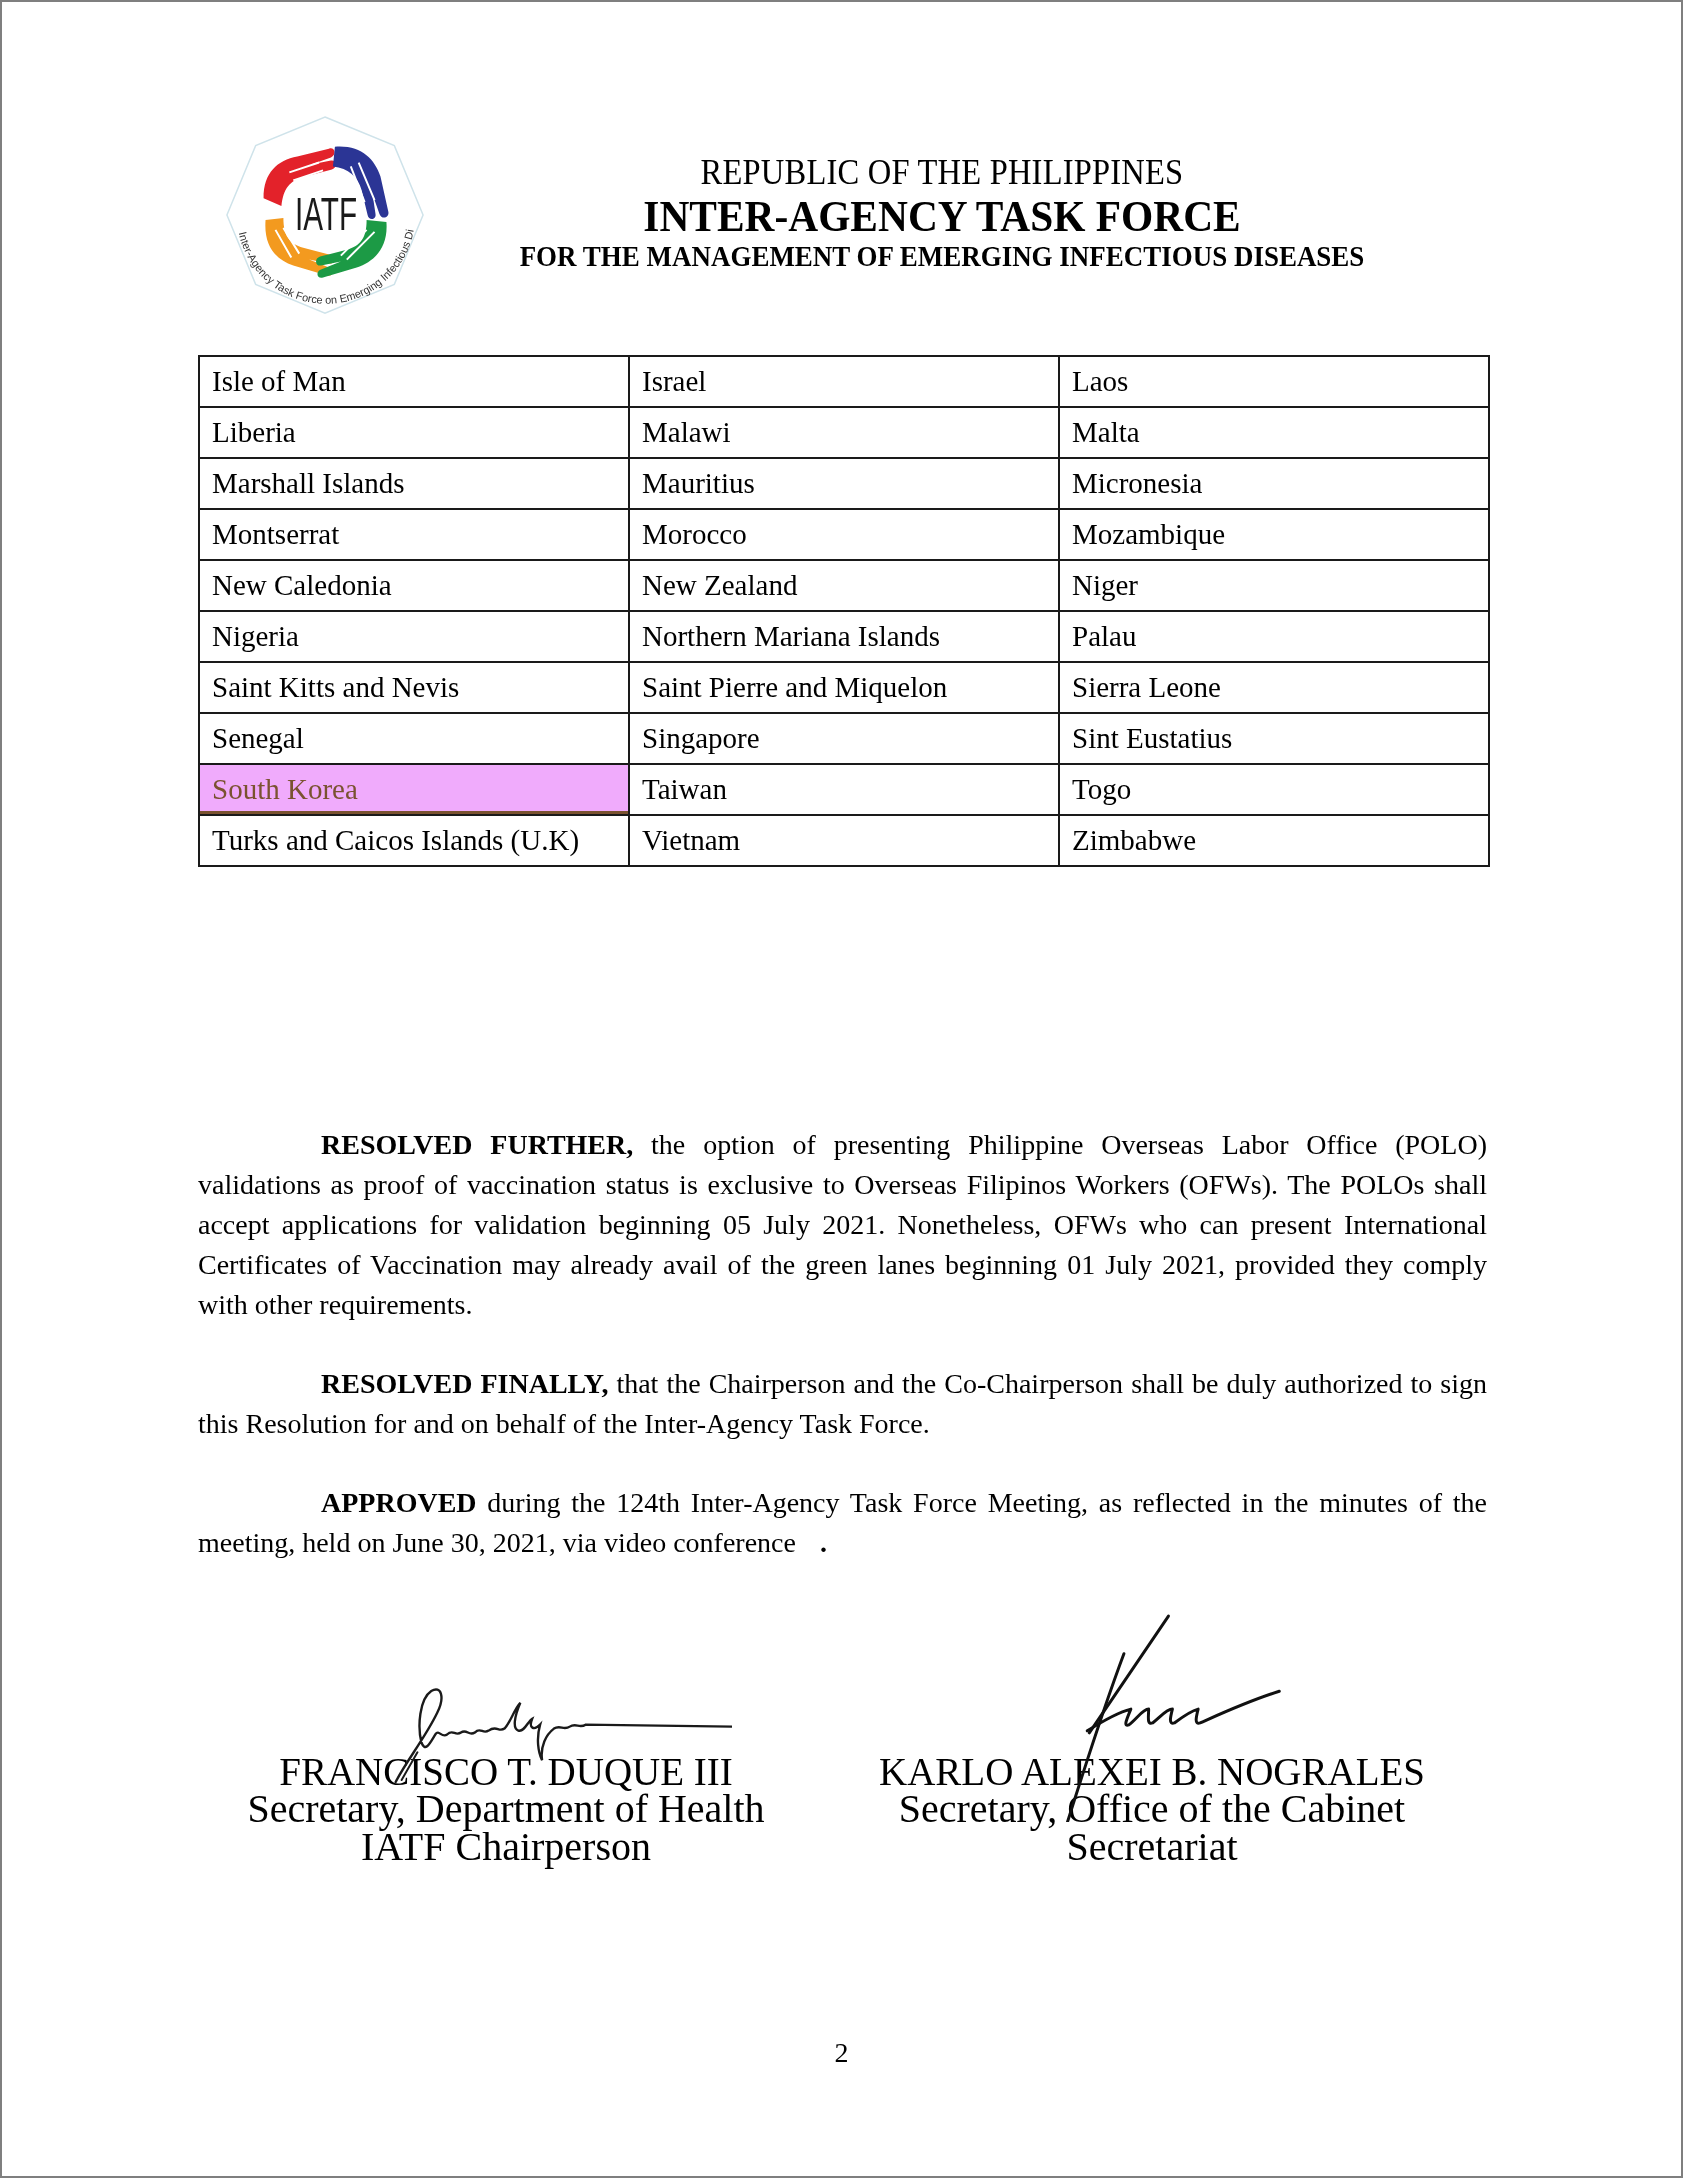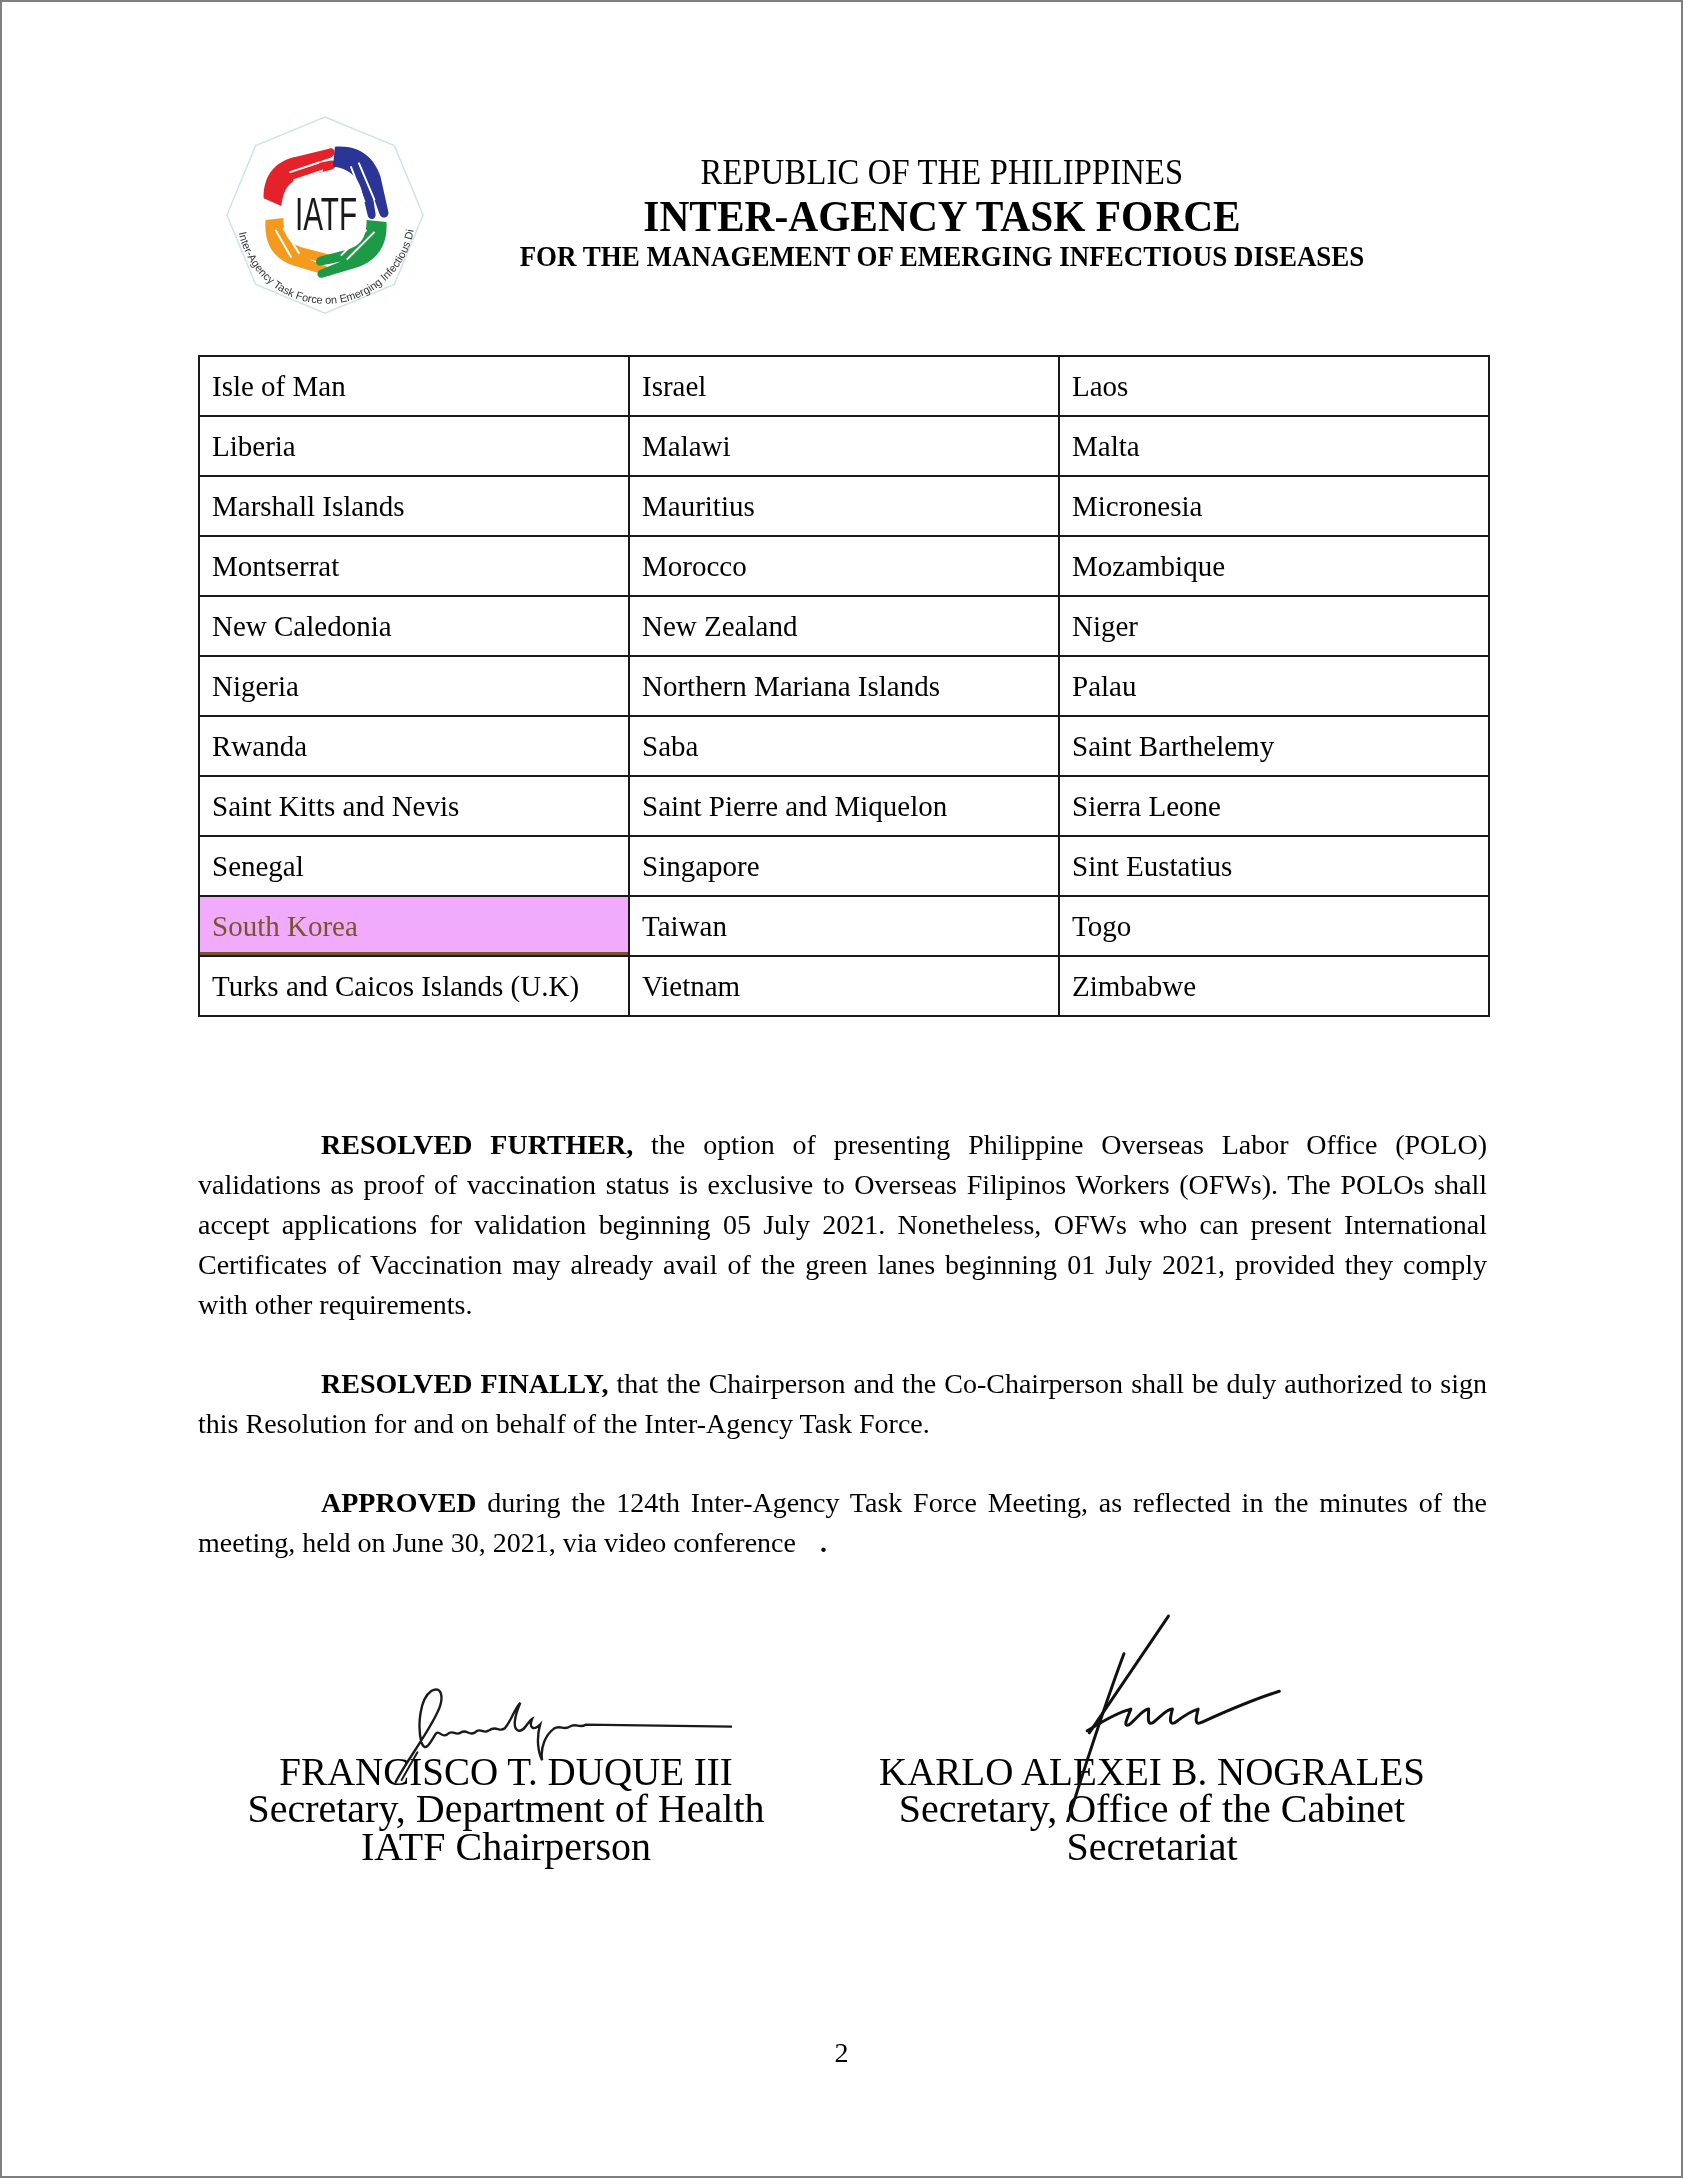--- a/index.html
+++ b/index.html
@@ -36,21 +36,21 @@
     transform: scaleX(0.93); transform-origin: center;
     white-space: nowrap;
   }
   
   .country-table {
     position: absolute; left: 198px; top: 355px; width: 1289px;
     border-collapse: collapse;
     table-layout: fixed;
   }
   .country-table td {
-    width: 430px; height: 60px;
+    width: 430px; height: 51px;
     border: 2.5px solid #1a1a1a;
     padding: 0 12px;
     font-size: 29px;
     vertical-align: middle;
     white-space: nowrap;
   }
   .country-table td.highlight {
     background: #f0abfc;
     color: #7a5230;
     box-shadow: inset 0 -3px 0 #7a5230;
@@ -146,25 +146,20 @@
     </tr>
     <tr>
       <td>New Caledonia</td>
       <td>New Zealand</td>
       <td>Niger</td>
     </tr>
     <tr>
       <td>Nigeria</td>
       <td>Northern Mariana Islands</td>
       <td>Palau</td>
-    </tr>
-    <tr>
-      <td>Rwanda</td>
-      <td>Saba</td>
-      <td>Saint Barthelemy</td>
     </tr>
     <tr>
       <td>Saint Kitts and Nevis</td>
       <td>Saint Pierre and Miquelon</td>
       <td>Sierra Leone</td>
     </tr>
     <tr>
       <td>Senegal</td>
       <td>Singapore</td>
       <td>Sint Eustatius</td>

